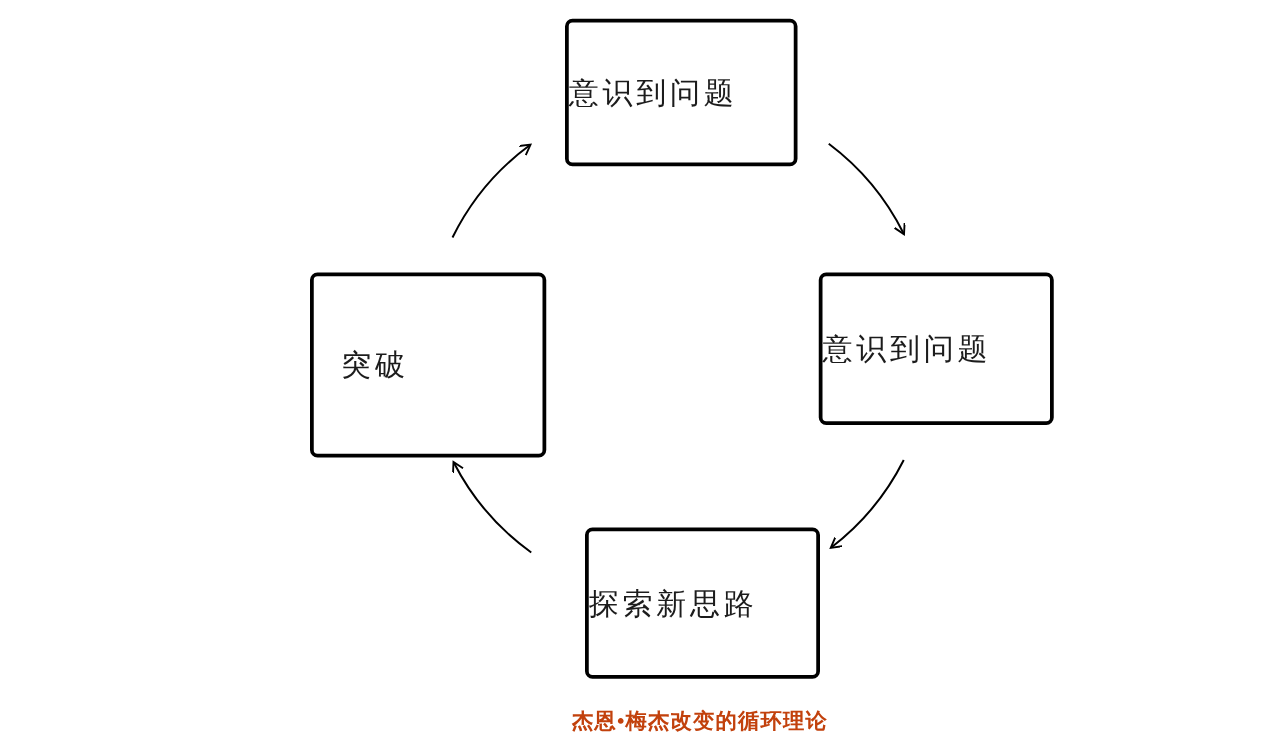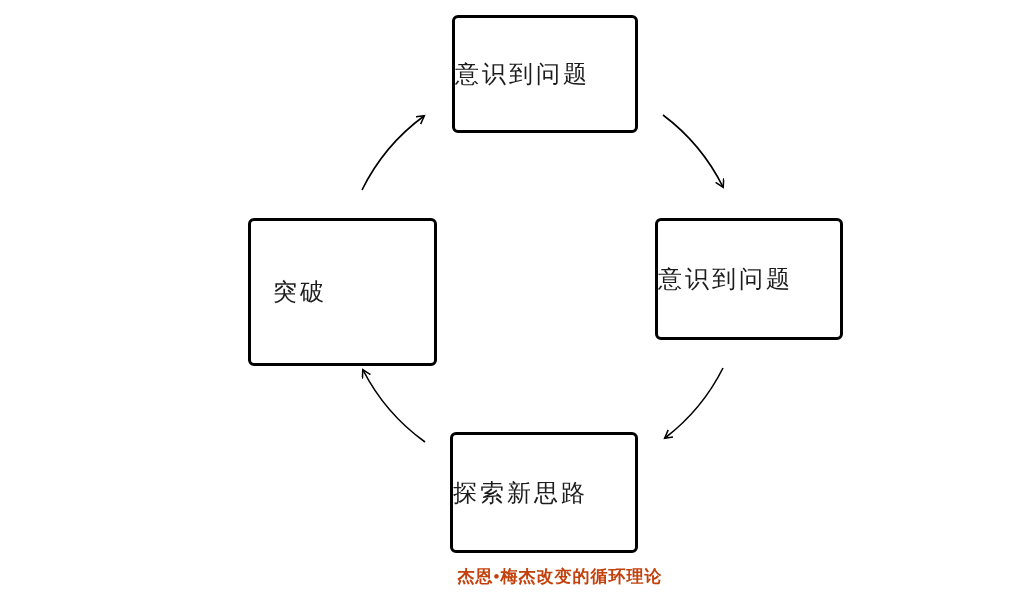--- a/index.html
+++ b/index.html
@@ -26,21 +26,21 @@
     justify-content: flex-start;
   }
   .node .label {
     font-size: 24px;
     letter-spacing: 3px;
     color: #1c1c1c;
     white-space: nowrap;
   }
   .node-top    { left: 452px; top: 15px;  width: 186px; height: 118px; }
   .node-right  { left: 655px; top: 218px; width: 188px; height: 122px; }
-  .node-bottom { left: 450px; top: 422px; width: 188px; height: 121px; margin-top: 10px; }
+  .node-bottom { left: 468px; top: 422px; width: 188px; height: 121px; }
   .node-left   { left: 248px; top: 218px; width: 189px; height: 148px; padding-left: 22px; }
   .arrows {
     position: absolute;
     left: 0;
     top: 0;
     width: 1029px;
     height: 604px;
   }
   .caption {
     position: absolute;

